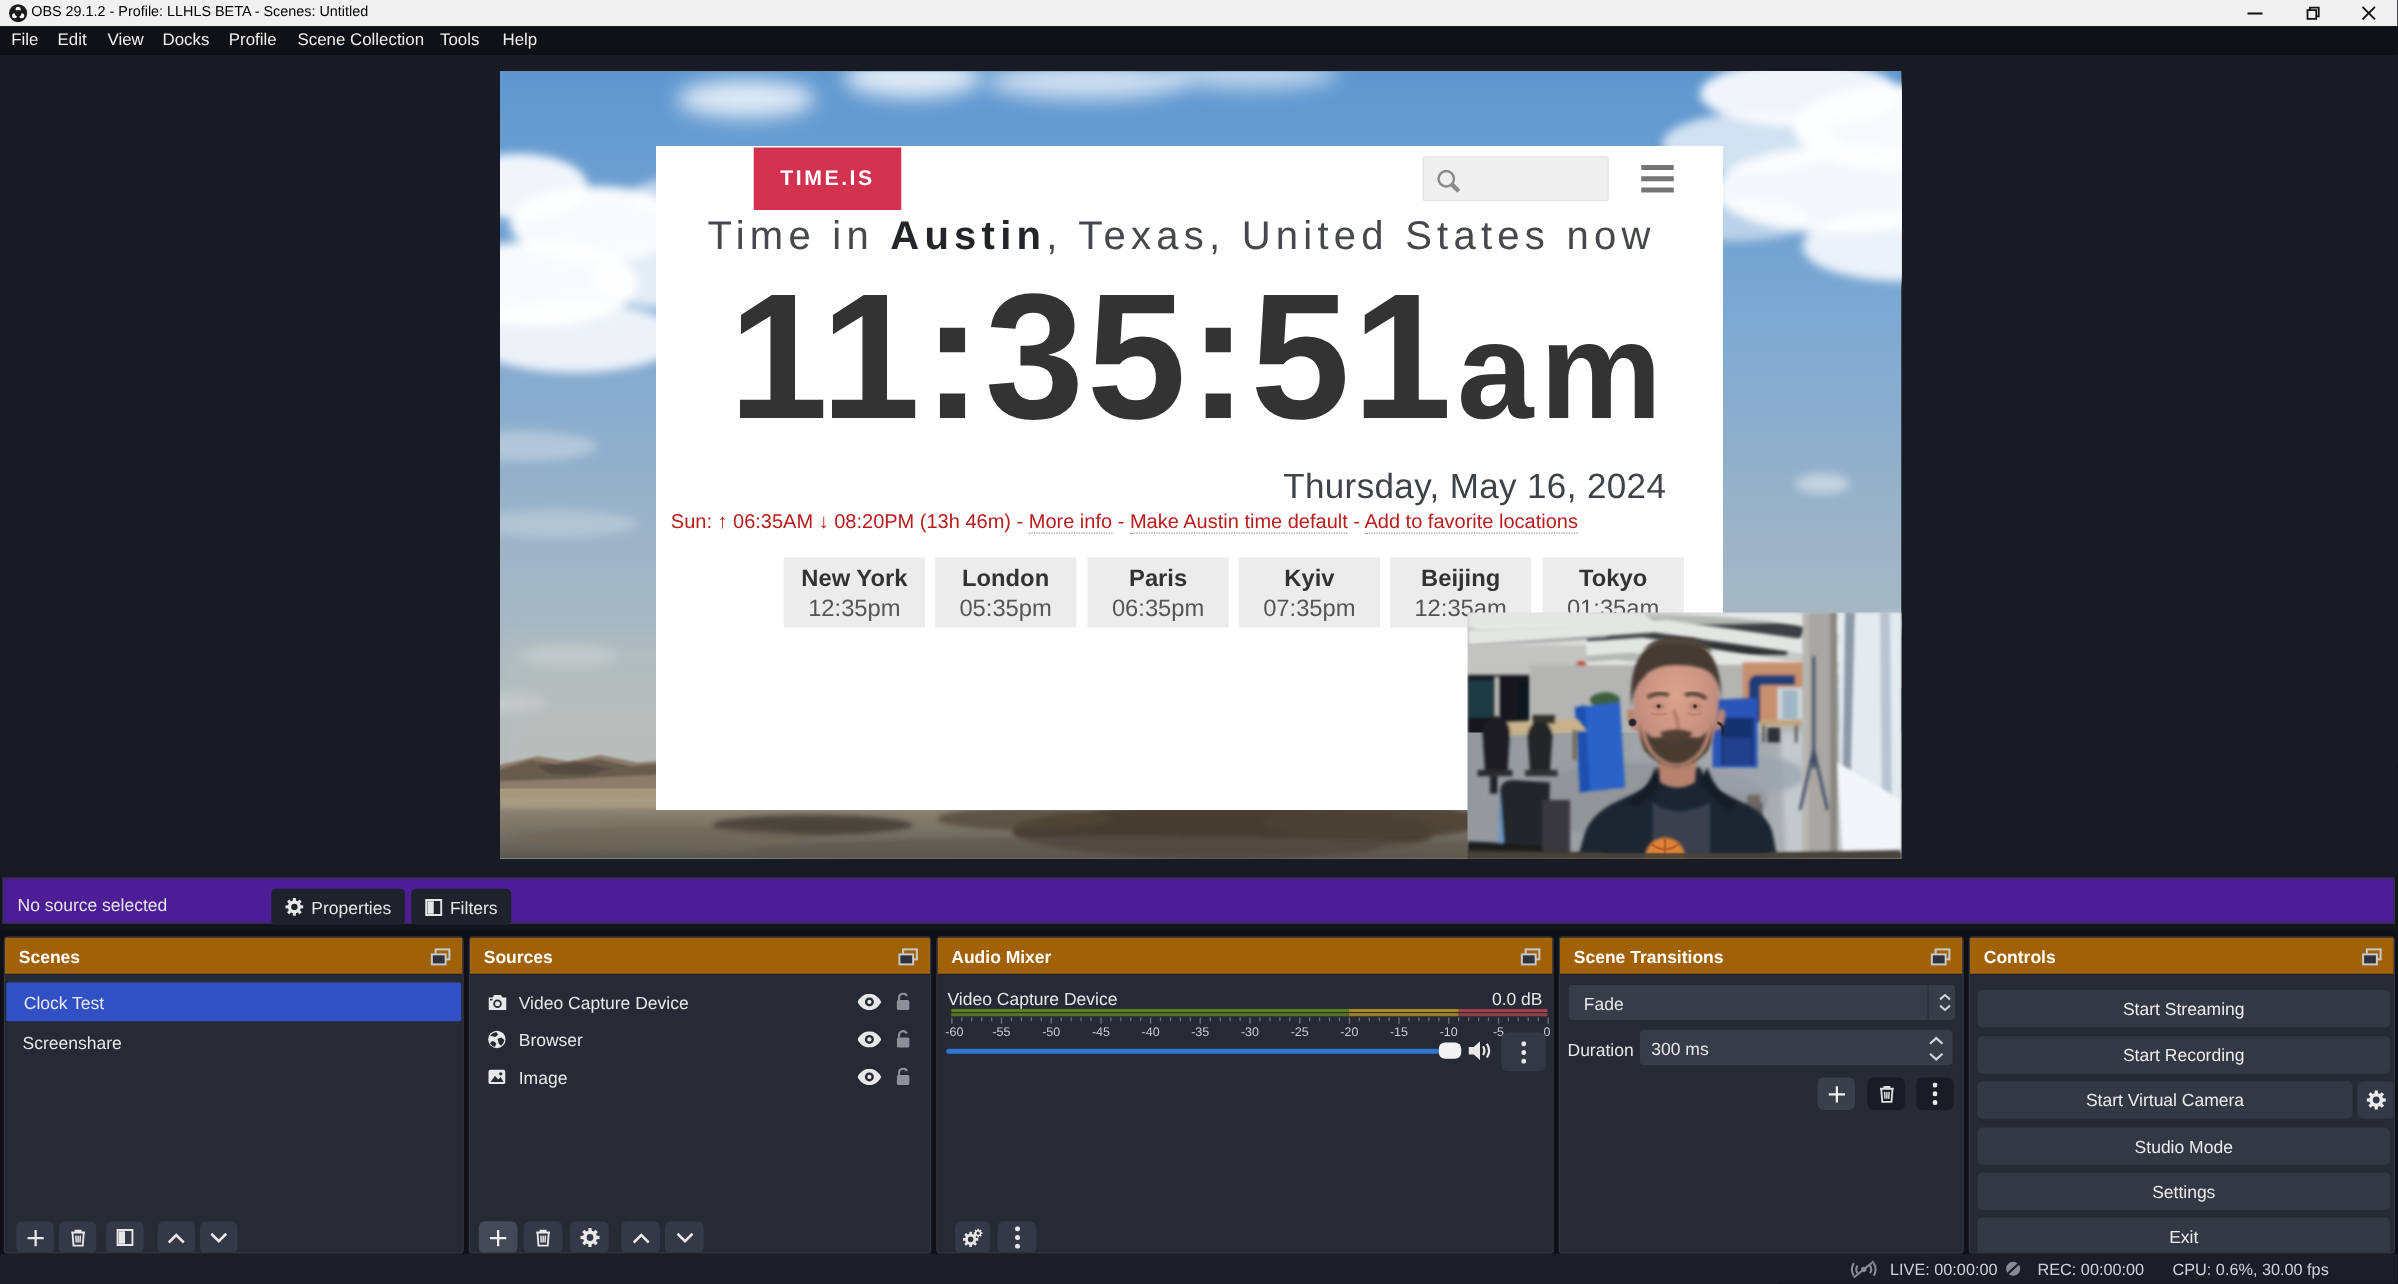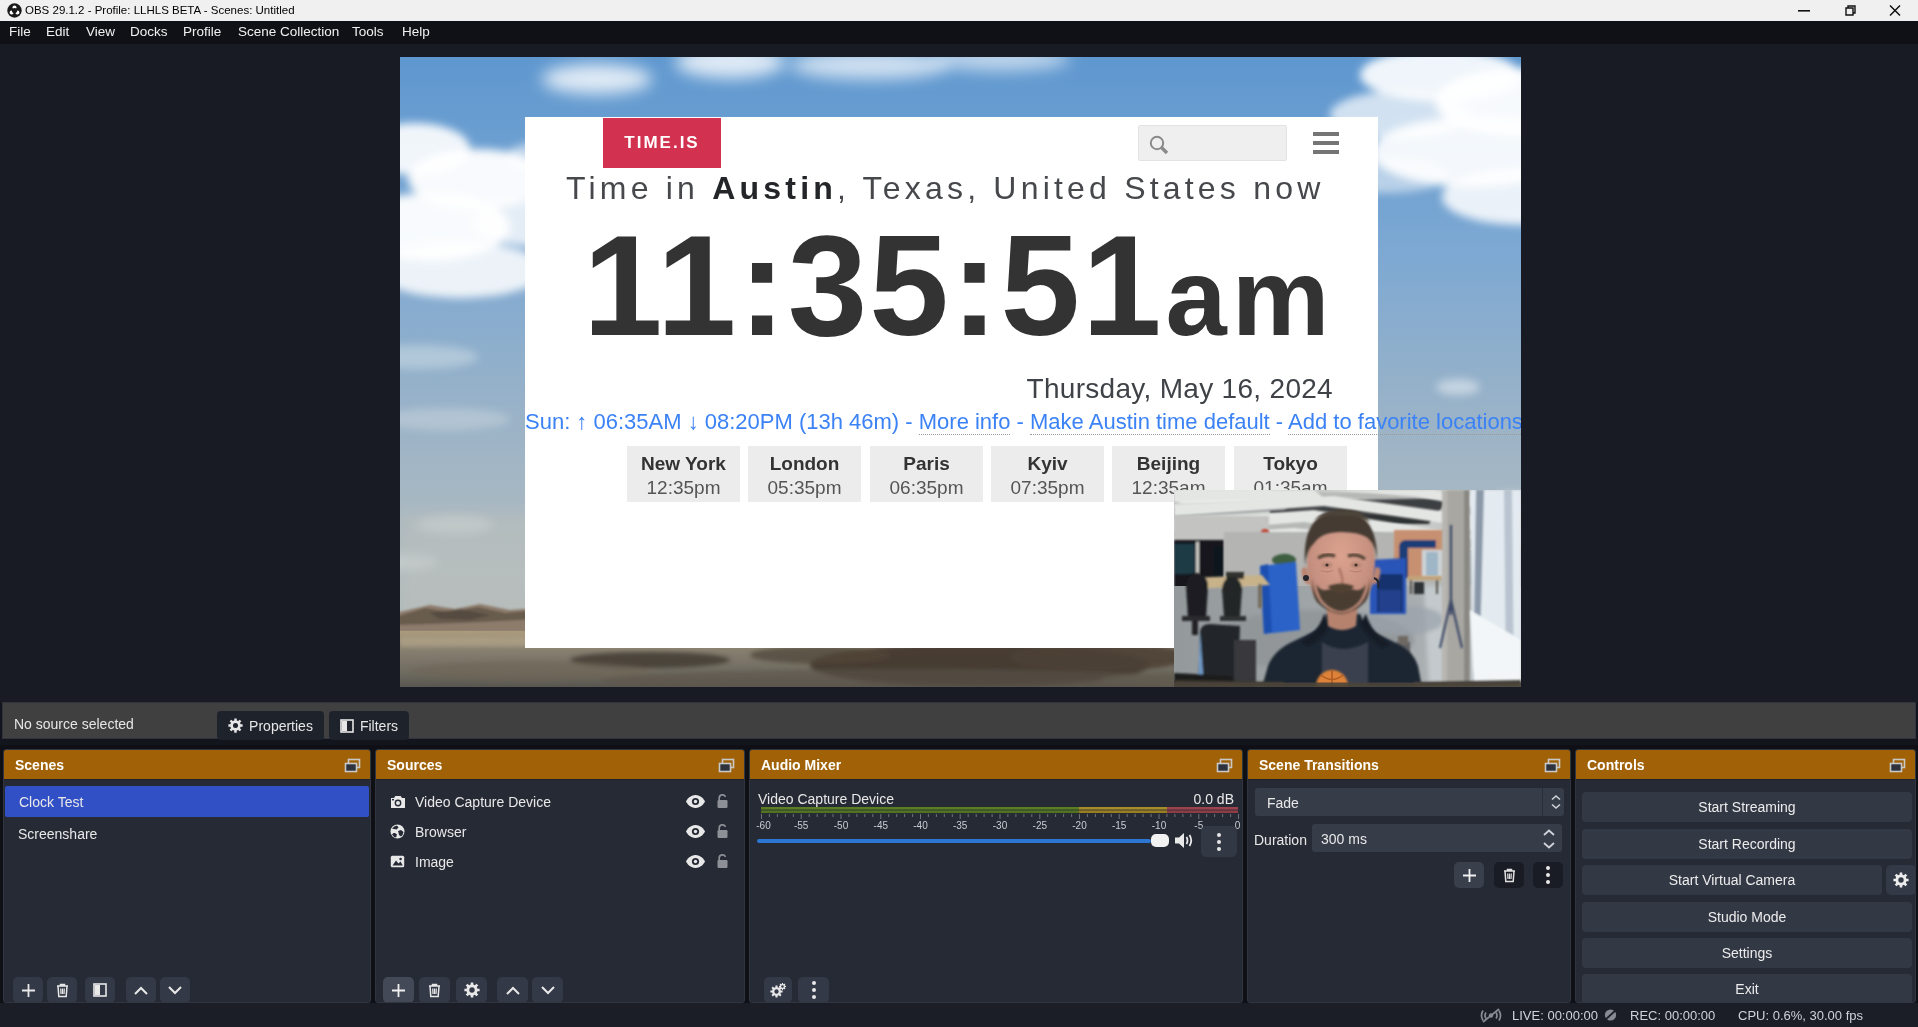--- a/index.html
+++ b/index.html
@@ -25,31 +25,31 @@
 #logo { position:absolute; left:41px; top:1px; width:118px; height:50px; background:#d23150; color:#fff; font-weight:bold; font-size:17px; letter-spacing:2px; text-align:center; line-height:50px;margin-left:37px; }
 #searchbox { position:absolute; left:613px; top:8px; width:149px; height:36px; background:#efefef; border:1px solid #e3e3e3; border-radius:2px; }
 #hamb { position:absolute; left:788px; top:15px; width:26px; height:22px; }
 #hamb div { height:4px; background:#757575; margin-bottom:5px; }
 #headline { position:absolute; left:41px; top:53px; font-size:32px; letter-spacing:4.2px; color:#46484c; white-space:nowrap; }
 #headline b { color:#232528; }
 #bigtime { position:absolute; left:58px; top:87px; white-space:nowrap; }
 #bigtime .digits { font-weight:bold; font-size:143px; color:#333; letter-spacing:2px; }
 #bigtime .ampm { font-weight:bold; font-size:110px; color:#333; letter-spacing:5px; margin-left:2px; }
 #dateline { position:absolute; right:45px; top:256px; font-size:28px; letter-spacing:0.3px; color:#3f4347; white-space:nowrap; }
-#sunline { position:absolute; left:0; top:292px; width:749px; text-align:center; font-size:22px; letter-spacing:0px; color:#3b82f6; white-space:nowrap; }
+#sunline { position:absolute; left:0; top:292px; width:749px; text-align:center; font-size:16px; letter-spacing:0px; color:#b91c1c; white-space:nowrap; }
 #sunline .lnk { border-bottom:1px dotted #9a9a9a; }
 .citybox { position:absolute; top:329px; width:113px; height:56px; background:#ececec; text-align:center; }
 .citybox .nm { font-weight:bold; font-size:19px; color:#333; margin-top:7px; }
 .citybox .tm { font-size:19px; color:#555; margin-top:2px; }
 
 
 #webcam { position:absolute; left:774px; top:433px; width:347px; height:197px; overflow:hidden; }
 
 
-#srcbar { position:absolute; left:2px; top:702px; width:1914px; height:37px; background:#404040; border:1px solid #31343f; }
+#srcbar { position:absolute; left:2px; top:702px; width:1914px; height:37px; background:#4c1d95; border:1px solid #31343f; }
 #srcbar .lbl { position:absolute; left:11px; top:13px; font-size:14px; color:#e6e6e6; }
 .tbtn { position:absolute; top:8px; height:29px; background:#1e222b; border-radius:4px; color:#e6e6e6; font-size:14px; display:flex; align-items:center; justify-content:center; gap:6px; }
 
 
 .dock { position:absolute; top:749px; height:254px; background:#262a35; border:1px solid #31353f; border-radius:3px; overflow:hidden; }
 .dockhead { position:absolute; left:0; top:0; right:0; height:30px; background:#a16207; border-bottom:1px solid #1e222a; }
 .dockhead .t { position:absolute; left:11px; top:7px; font-weight:bold; font-size:14px; color:#fff; }
 .popout { position:absolute; right:9px; top:8px; }
 .dockbtn { position:absolute; background:#343947; border-radius:5px; display:flex; align-items:center; justify-content:center; }
 

